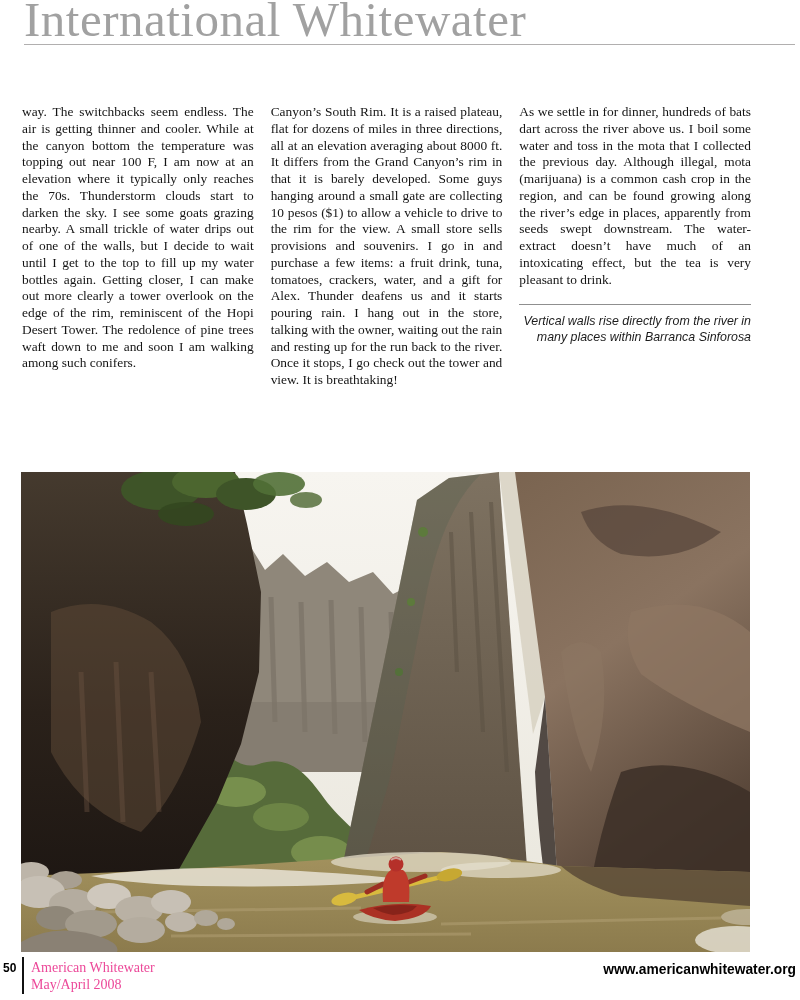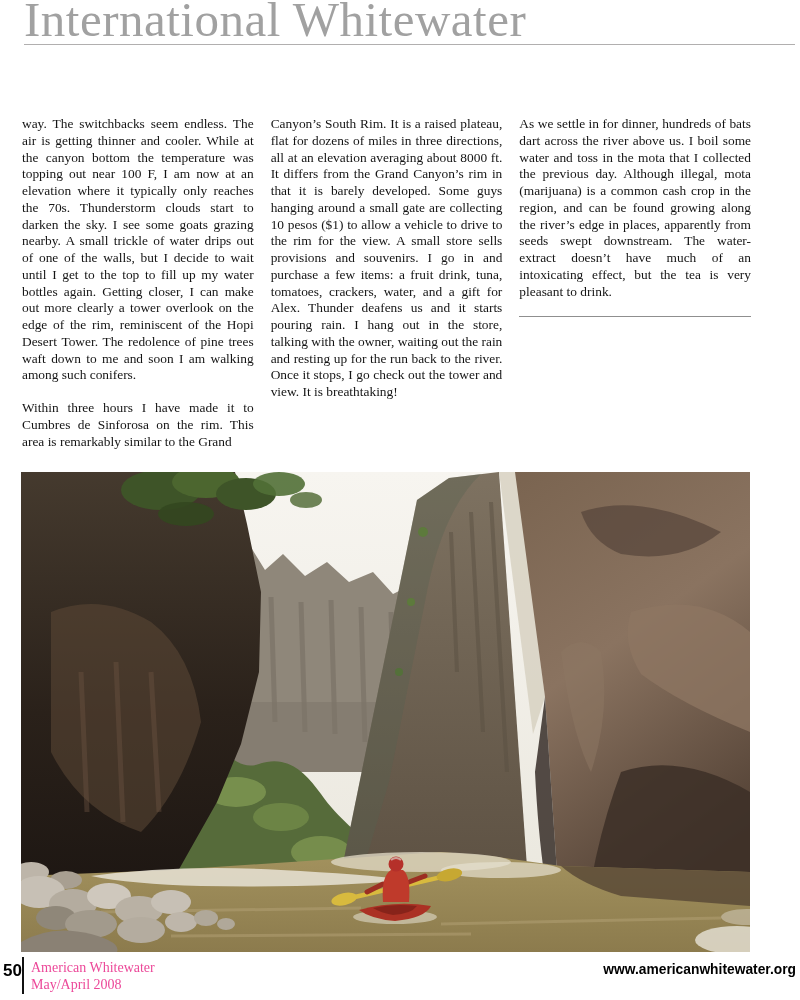--- a/index.html
+++ b/index.html
@@ -9,59 +9,59 @@
 
   
   .masthead{position:absolute;left:24px;top:-6px;font-family:"Liberation Serif",serif;
             font-size:49px;line-height:52px;color:#a1a1a1;letter-spacing:.5px;white-space:nowrap;}
   .masthead-rule{position:absolute;left:24px;top:44px;width:771px;height:1px;background:#b1afaf;}
 
   
   .columns{position:absolute;left:22px;top:104px;width:729px;
            display:grid;grid-template-columns:repeat(3,1fr);column-gap:17px;
            font-size:13.4px;line-height:16.75px;color:#141414;text-align:justify;}
-  .columns p{margin:12px 0 16px 0;}
+  .columns p{margin:0 0 16px 0;}
   .caption-block{margin-top:6px;}
   .caption-rule{width:100%;height:1px;background:#8f8f8f;margin-bottom:9px;}
   .caption-text{font-family:"Liberation Sans",sans-serif;font-style:italic;font-size:12.4px;
                 line-height:15.5px;color:#1c1c1c;text-align:right;}
 
   
   .photo{position:absolute;left:21px;top:472px;width:729px;height:480px;}
   .photo svg{display:block;width:100%;height:100%;}
 
   
   .folio{position:absolute;left:3px;top:961px;font-family:"Liberation Sans",sans-serif;
-         font-weight:bold;font-size:17px;color:#000;}
+         font-weight:bold;font-size:12px;color:#000;}
   .folio-rule{position:absolute;left:22px;top:957px;width:1.5px;height:37px;background:#111;}
   .pubblock{position:absolute;left:31px;top:959px;font-family:"Liberation Serif",serif;
             font-size:14px;line-height:17px;color:#ec4899;}
   .site{position:absolute;right:52px;top:962px;font-family:Liberation Sans, sans-serif;
         font-weight:bold;font-size:13.8px;color:#000;}
 </style>
 </head>
 <body>
 
 <div class="page">
 
   <div class="masthead">International Whitewater</div>
   <div class="masthead-rule"></div>
 
   <div class="columns">
     <div>
       <p>way. The switchbacks seem endless.  The air is getting thinner and cooler.  While at the canyon bottom the temperature was topping out near 100 F, I am now at an elevation where it typically only reaches the 70s. Thunderstorm clouds start to darken the sky.  I see some goats grazing nearby. A small trickle of water drips out of one of the walls, but I decide to wait until I get to the top to fill up my water bottles again.  Getting closer, I can make out more clearly a tower overlook on the edge of the rim, reminiscent of the Hopi Desert Tower.  The redolence of pine trees waft down to me and soon I am walking among such conifers.</p>
-      <p>Within three hours I have made it to Cumbres de Sinforosa on the rim.  This area is remarkably similar to the Grand</p>
     </div>
     <div>
       <p>Canyon’s South Rim.  It is a raised plateau, flat for dozens of miles in three directions, all at an elevation averaging about 8000 ft.   It  differs  from  the  Grand  Canyon’s rim in that it is barely developed.  Some guys hanging around a small gate are collecting 10 pesos ($1) to allow a vehicle to drive to the rim for the view.  A small store sells provisions and souvenirs.  I go in and purchase a few items: a fruit drink, tuna, tomatoes, crackers, water, and a gift for Alex. Thunder deafens us and it starts pouring rain.  I hang out in the store, talking with the owner, waiting out the rain and resting up for the run back to the river.  Once it stops, I go check out the tower and view.  It is breathtaking!</p>
     </div>
     <div>
       <p>As we settle in for dinner, hundreds of bats dart across the river above us.  I boil some water and toss in the mota that I collected the previous day. Although illegal, mota (marijuana) is a common cash crop in the region, and can be found growing along the river’s edge in places, apparently from seeds swept downstream. The water-extract doesn’t have much of an intoxicating effect, but the tea is very pleasant to drink.</p>
       <div class="caption-block">
         <div class="caption-rule"></div>
+        <div class="caption-text">Vertical walls rise directly from the river in many places within Barranca Sinforosa</div>
       </div>
     </div>
   </div>
 
   <div class="photo">
     <svg viewBox="0 0 729 480" preserveAspectRatio="none">
       <defs>
         <linearGradient id="gSky" x1="0" y1="0" x2="0" y2="1">
           <stop offset="0" stop-color="#f7f5f0"></stop>
             <stop offset="1" stop-color="#e9e6dc"></stop>

